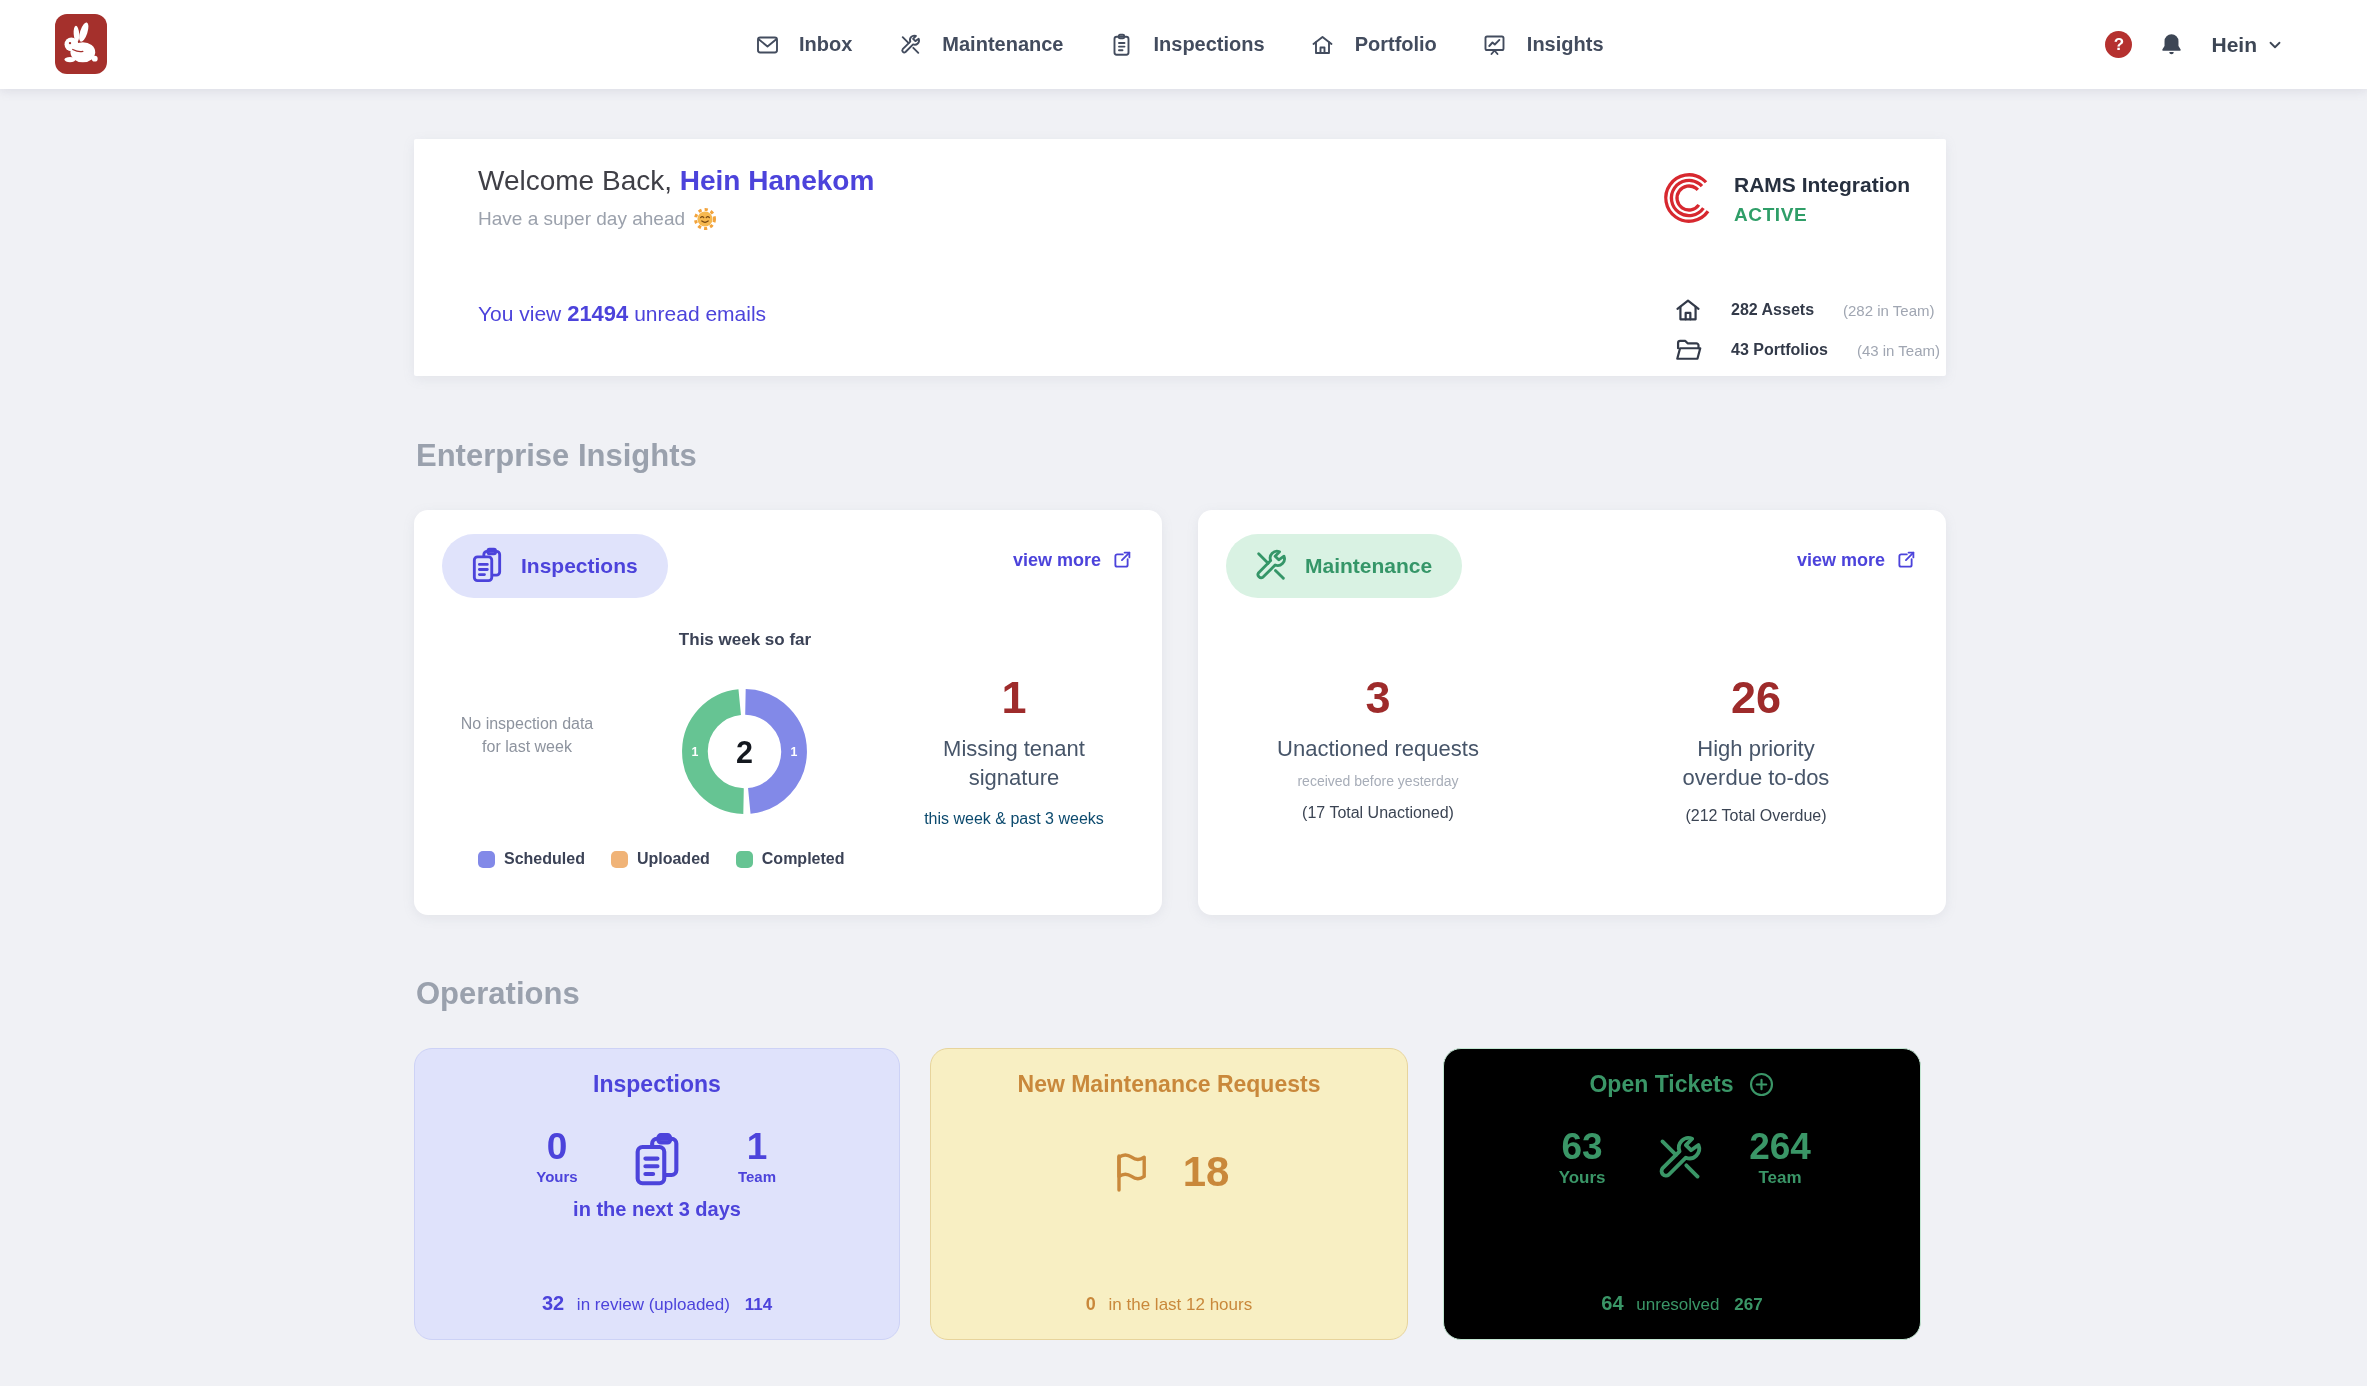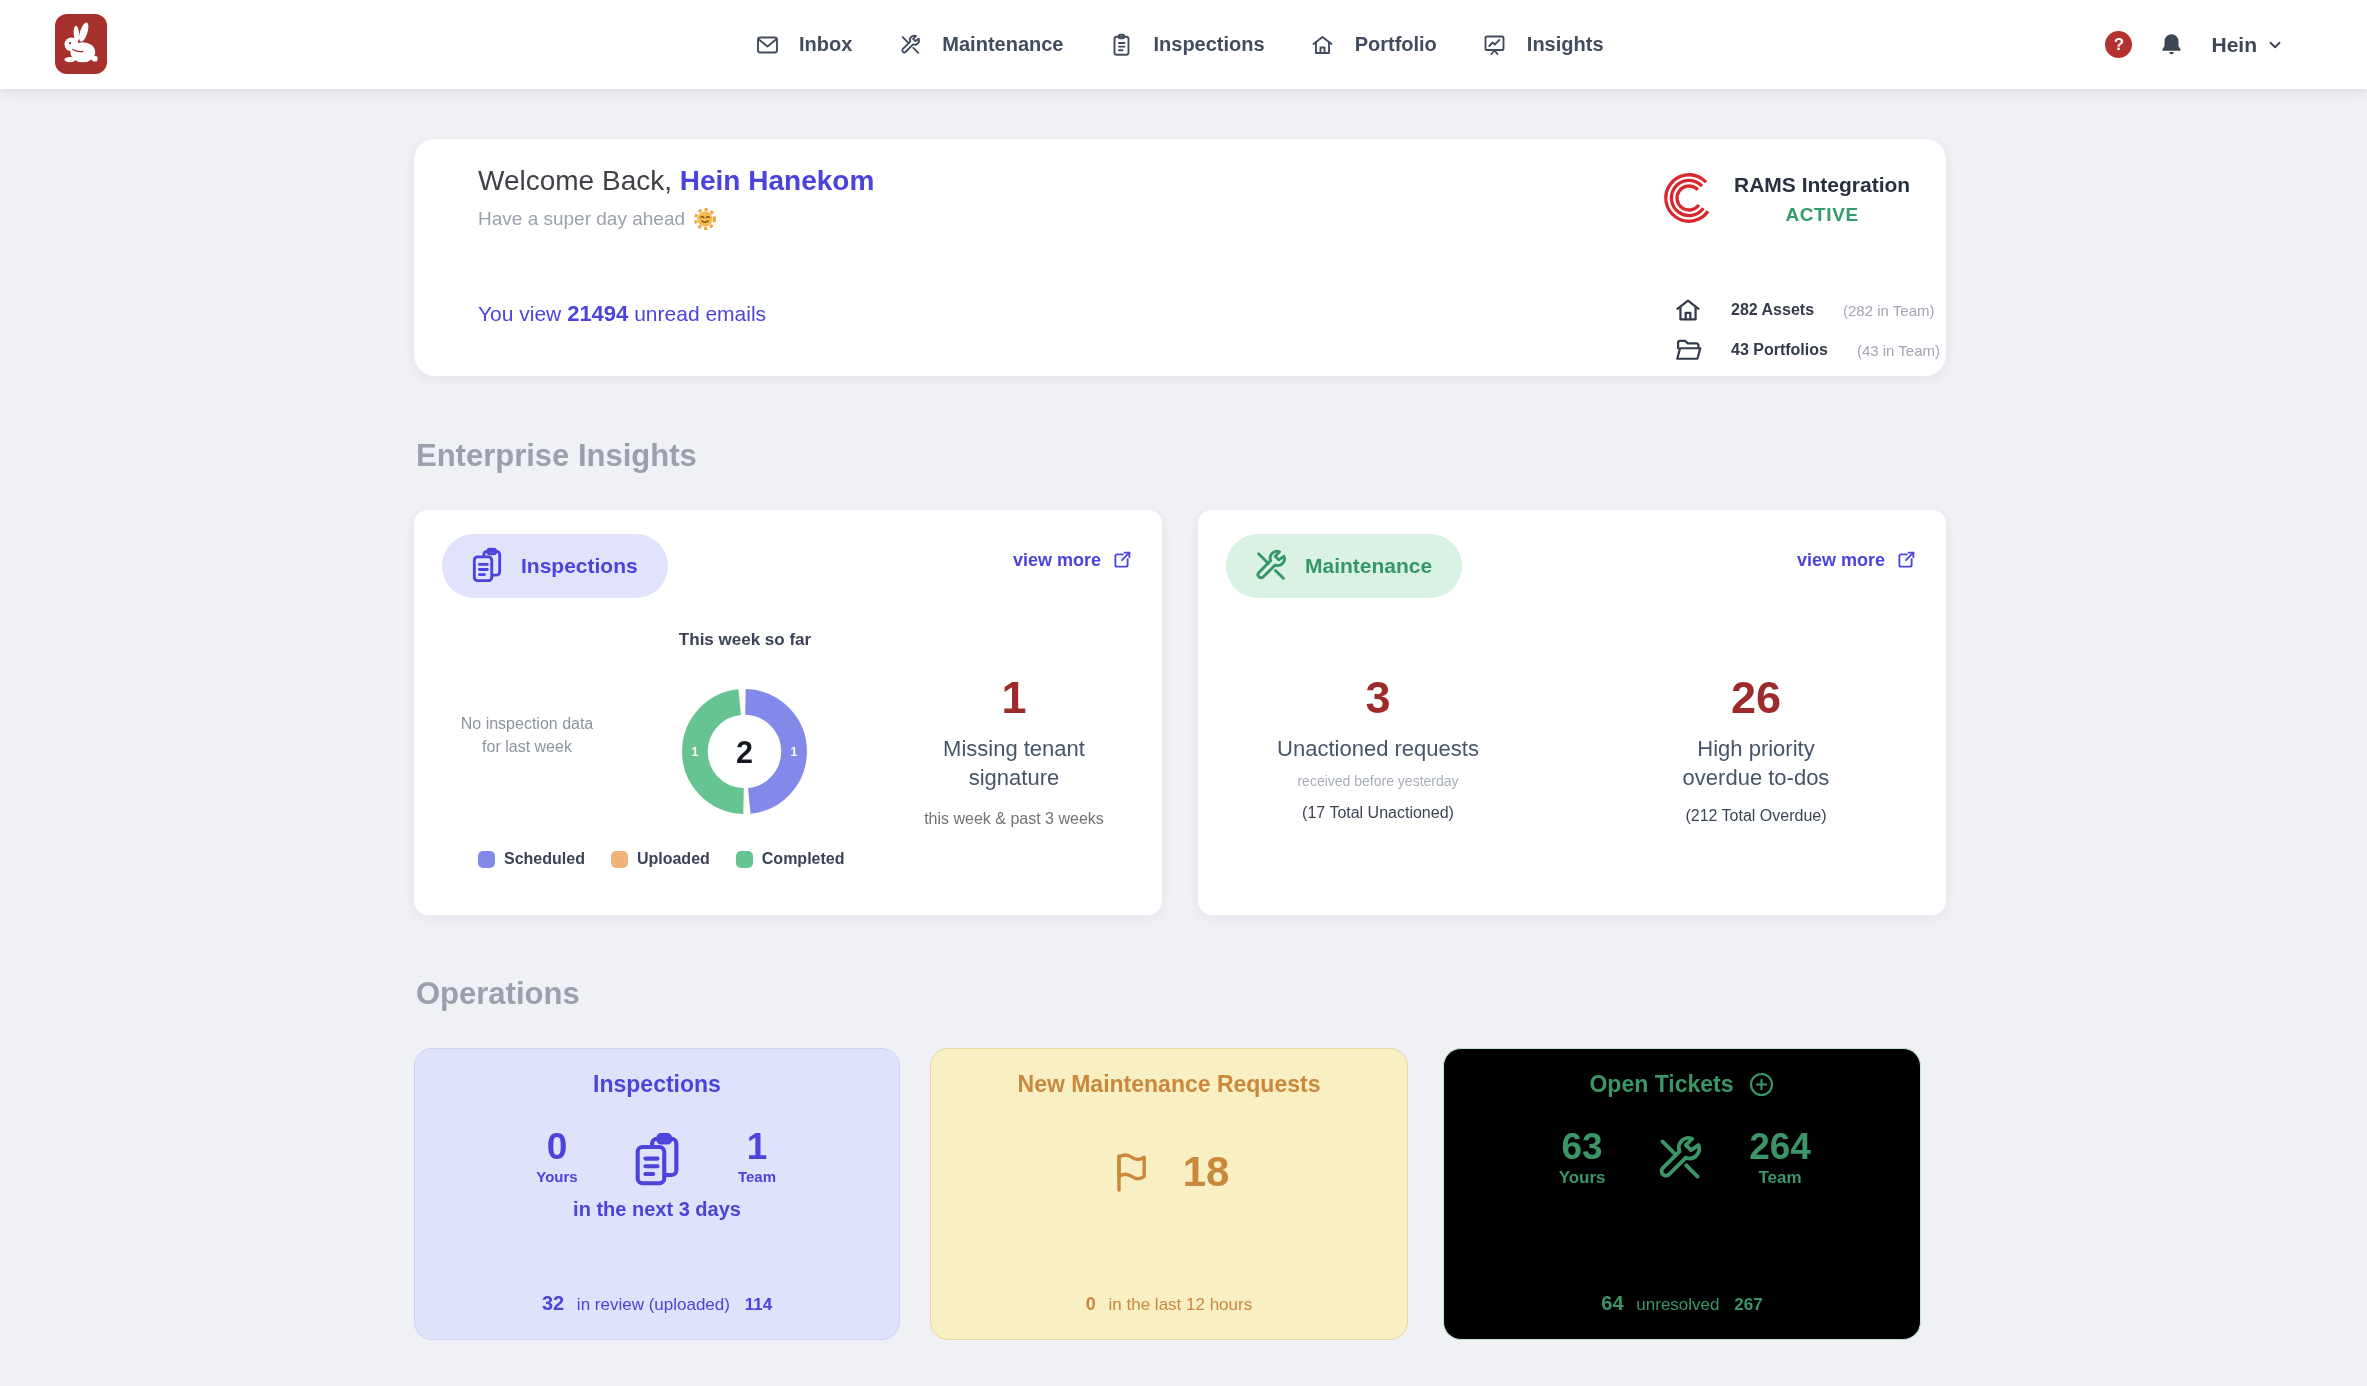--- a/index.html
+++ b/index.html
@@ -24,21 +24,21 @@
   .nav-right{ position:absolute; right:83px; top:0; height:89px; display:flex; align-items:center; gap:26px; }
   .help-badge{ width:27px; height:27px; border-radius:50%; background:#b5312f; color:#fff;
                display:flex; align-items:center; justify-content:center; font-size:17px; font-weight:800; cursor:pointer; }
   .bell{ width:27px; height:27px; color:#3d4655; cursor:pointer; }
   .user-menu{ display:flex; align-items:center; gap:9px; font-size:21px; font-weight:800;
               color:#3d4655; cursor:pointer; }
   .chev{ width:18px; height:18px; color:#3d4655; }
 
   
   .welcome-card{ position:absolute; left:414px; top:139px; width:1532px; height:237px; background:#fff;
-                 border-radius:21px; box-shadow:0 3px 12px rgba(140,144,165,.13);text-align:center; }
+                 border-radius:2px; box-shadow:0 3px 12px rgba(140,144,165,.13); }
   .greeting{ position:absolute; left:64px; top:26px; font-size:28px; font-weight:500; color:#3f3f46; }
   .greeting .name{ color:#4c43db; font-weight:700; }
   .subtitle{ position:absolute; left:64px; top:68px; font-size:19px; font-weight:500; color:#9ba1ac;
              display:flex; align-items:center; gap:8px; }
   .unread{ position:absolute; left:64px; top:162px; font-size:21px; font-weight:500; color:#4c43db; }
   .unread .count{ font-weight:800; font-size:22px; }
   .integration{ position:absolute; left:1246px; top:30px; width:280px; }
   .integ-head{ display:flex; gap:16px; }
   .rams-logo{ width:58px; height:58px; color:#d7282f; }
   .integ-name{ font-size:21px; font-weight:800; color:#27303f; margin-top:4px; }
@@ -74,21 +74,21 @@
   .donut{ position:absolute; left:259px; top:170px; width:143px; height:143px; }
   .legend{ position:absolute; left:64px; top:340px; display:flex; align-items:center; gap:26px; }
   .legend-item{ display:flex; align-items:center; gap:9px; font-size:16px; font-weight:600; color:#3b4256; }
   .swatch{ width:17px; height:17px; border-radius:5px; }
   .sw-scheduled{ background:#8289e8; } .sw-uploaded{ background:#f0b377; } .sw-completed{ background:#66c493; }
   .stat-col{ position:absolute; text-align:center; }
   .big-red{ font-size:45px; font-weight:800; color:#9e2b2b; line-height:1; }
   .stat-label{ margin-top:15px; font-size:22px; font-weight:500; color:#475569; line-height:1.3; }
   .stat-subgray{ margin-top:9px; font-size:14px; font-weight:500; color:#a7adb8; }
   .stat-total{ margin-top:15px; font-size:16px; font-weight:400; color:#3b4453; }
-  .stat-note{ margin-top:18px; font-size:16px; font-weight:500; color:#737373; }
+  .stat-note{ margin-top:18px; font-size:16px; font-weight:500; color:#0c4a6e; }
   #ins-stat{ left:460px; top:165px; width:280px; }
   #mnt-stat1{ left:30px; top:165px; width:300px; }
   #mnt-stat2{ left:408px; top:165px; width:300px; }
 
   
   .ops-card{ position:absolute; top:1048px; height:292px; border-radius:18px; cursor:pointer; }
   #ops-inspections{ left:414px; width:486px; background:#dfe2fb; border:1px solid #cdd2f6; color:#4c43db; }
   #ops-maintenance{ left:930px; width:478px; background:#f8efc3; border:1px solid #e7d49c; color:#c9883b; }
   #ops-tickets{ left:1443px; width:478px; background:#000000; border:1px solid #c2e6d2; color:#3a9667; }
   .ops-title{ margin-top:22px; text-align:center; font-size:23px; font-weight:800; }

